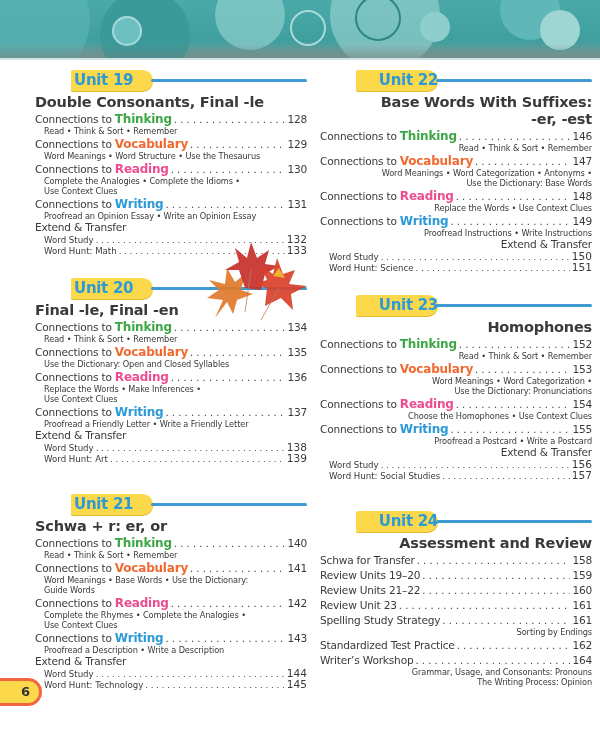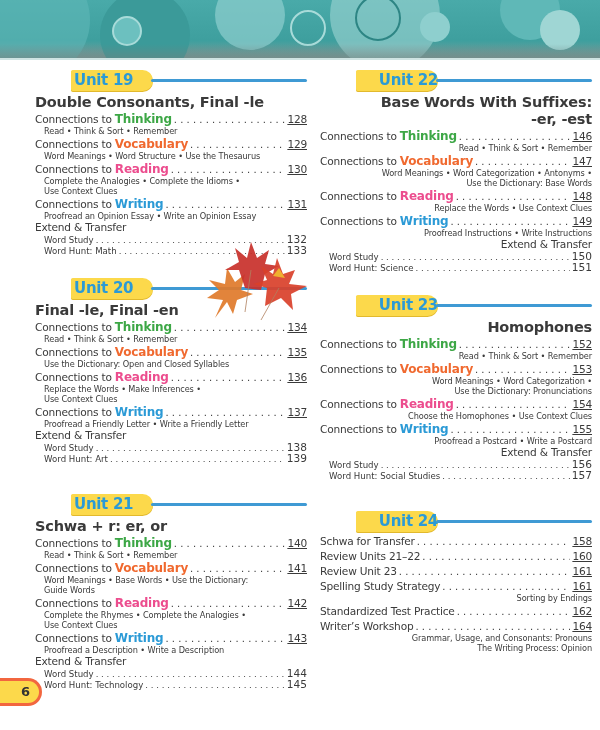--- a/index.html
+++ b/index.html
@@ -37,21 +37,21 @@
   }
   .unit-title {
     font-family: "DejaVu Sans", sans-serif; font-weight: bold; font-size: 14.5px;
     color: #3a3a3a; line-height: 17px; margin: 1px 0 1px 0; letter-spacing: -0.2px;
   }
   .entry { display: flex; align-items: baseline; font-size: 10.6px; line-height: 13px; margin-top: 2px; color: #3a3a3a; letter-spacing: -0.2px; }
   .entry .lbl { white-space: nowrap; }
   .entry .kw { font-weight: bold; font-size: 12px; }
   .entry .dots { flex: 1; overflow: hidden; white-space: nowrap; margin: 0 2px; color: #3a3a3a; letter-spacing: 1.6px; font-size: 10px; }
   .entry .dots::before { content: ". . . . . . . . . . . . . . . . . . . . . . . . . . . . . . . . . . . . . . . . . . . . . . . . . . . ."; letter-spacing: 0; }
-  .entry .pg { white-space: nowrap; font-size: 10.6px; text-decoration: underline; }
+  .entry .pg { white-space: nowrap; font-size: 10.6px; }
   .sub { font-size: 8.2px; line-height: 10px; padding-left: 9px; color: #3a3a3a; letter-spacing: -0.1px; }
   .sub-entry { display: flex; align-items: baseline; font-size: 8.6px; line-height: 10px; padding-left: 9px; color: #3a3a3a; }
   .sub-entry .dots { flex: 1; overflow: hidden; white-space: nowrap; margin: 0 2px; font-size: 8.6px; }
   .sub-entry .dots::before { content: ". . . . . . . . . . . . . . . . . . . . . . . . . . . . . . . . . . . . . . . . . . . . . . . . . . . ."; }
   .sub-entry .pg { font-size: 10.6px; }
   .ext { font-size: 10.6px; line-height: 13px; letter-spacing: -0.2px; }
   .gap { height: 14px; }
 
   .page-tab {
     position: absolute; left: -6px; top: 678px; width: 48px; height: 28px;
@@ -312,24 +312,30 @@
         <span class="pg">157</span>
       </div>
   </div>
   <div class="gap" style="height:30px"></div>
 
   <div class="unit">
     <div class="unit-tab-row">
         <div class="unit-tab">Unit 24</div>
         <div class="unit-rule"></div>
       </div>
+    <div class="unit-title">Assessment and Review</div>
     <div class="entry">
         <span class="lbl">Schwa for Transfer</span>
         <span class="dots"></span>
         <span class="pg">158</span>
+      </div>
+    <div class="entry">
+        <span class="lbl">Review Units 19–20</span>
+        <span class="dots"></span>
+        <span class="pg">159</span>
       </div>
     <div class="entry">
         <span class="lbl">Review Units 21–22</span>
         <span class="dots"></span>
         <span class="pg">160</span>
       </div>
     <div class="entry">
         <span class="lbl">Review Unit 23</span>
         <span class="dots"></span>
         <span class="pg">161</span>

